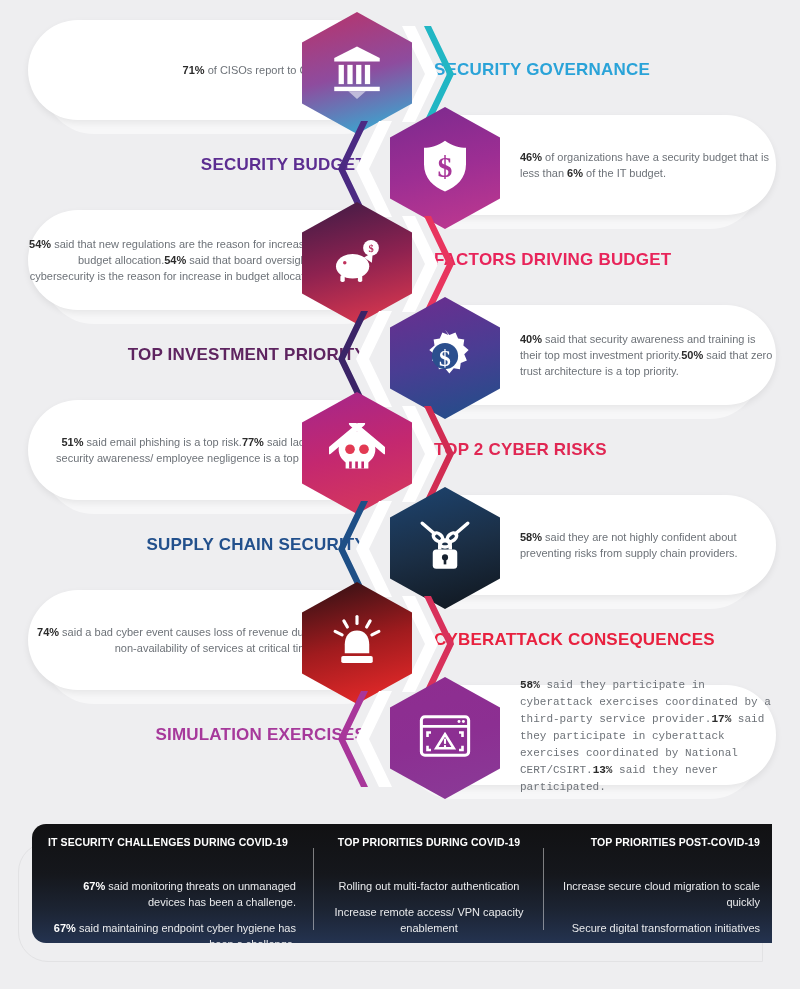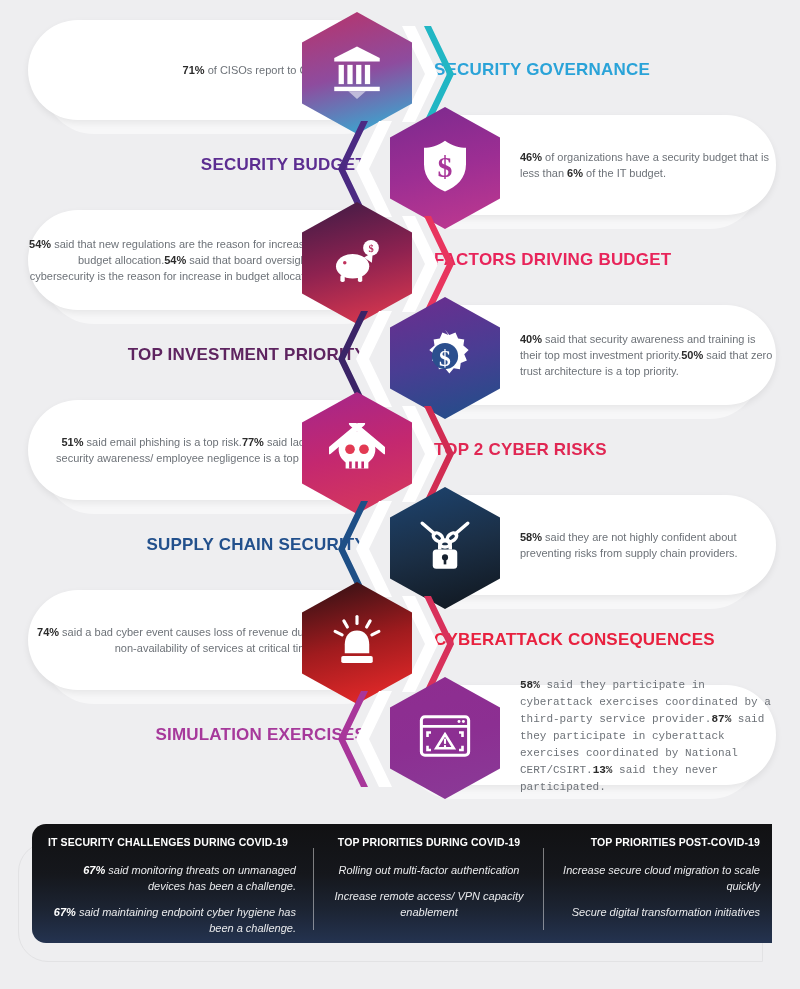--- a/index.html
+++ b/index.html
@@ -107,26 +107,26 @@
   .dcol { position: relative; padding: 0 12px; }
   .dcol.c1 { width: 282px; text-align: right; padding-right: 18px; padding-left: 16px;}
   .dcol.c2 { width: 230px; text-align: center; }
   .dcol.c3 { width: 228px; text-align: right; padding-left: 18px;}
   .dcol .sep {
     position: absolute; right: 0; top: 12px;
     width: 1px; height: 82px; background: rgba(255,255,255,.45);
   }
   .dhead {
     font-size: 10.5px; font-weight: bold; color: #ffffff;
-    letter-spacing: .1px; margin-bottom: 14px; white-space: nowrap;
+    letter-spacing: .1px; margin-bottom: 30px; white-space: nowrap;
   }
   .dcol.c1 .dhead { text-align: left; }
   .dbody { font-size: 11px; line-height: 16px; color: #e9eaec; }
   .dbody b { color: #ffffff; font-weight: bold; }
-  .dbody .para { margin-bottom: 10px; font-style: italic; }
+  .dbody .para { margin-bottom: 10px; }
   .dbody .para:last-child { margin-bottom: 0; }
 </style>
 </head>
 <body>
 
 <div class="infographic" id="rows-host">
     <div class="row" style="top: 12px;">
       <div class="ghost left"></div>
       <div class="card left">
         <div class="stats"><span class="para"><b>71%</b><span> of CISOs report to CIO.</span></span></div>
@@ -289,21 +289,21 @@
               </g>
               <path d="M32 20 C23 20 18 27 18 36 L18 46 L46 46 L46 36 C46 27 41 20 32 20 Z"></path>
               <rect x="14" y="49" width="36" height="8" rx="2"></rect>
             </svg></span>
         </div>
       </div>
     </div>
     <div class="row" style="top: 677px;">
       <div class="ghost right"></div>
       <div class="card right">
-        <div class="stats tight"><span class="para"><b>58%</b><span> said they participate in cyberattack exercises coordinated by a third-party service provider.</span></span><span class="para"><b>87%</b><span> said they participate in cyberattack exercises coordinated by National CERT/CSIRT.</span></span><span class="para"><b>13%</b><span> said they never participated.</span></span></div>
+        <div class="stats tight"><span class="para"><b>58%</b><span> said they participate in cyberattack exercises coordinated by a third-party service provider.</span></span><span class="para"><b>17%</b><span> said they participate in cyberattack exercises coordinated by National CERT/CSIRT.</span></span><span class="para"><b>13%</b><span> said they never participated.</span></span></div>
       </div>
       <div class="title left" style="color:#a6399b">
         <span>SIMULATION EXERCISES</span>
       </div>
       <div class="vshape left" style="left:338px; top:14px; background:#a8369a;"></div>
       <div class="vshape whitethick left" style="left:356px; top:14px; background:#ffffff;"></div>
       <div class="hexwrap" style="left:390px;">
         <div class="hex" style="background:linear-gradient(165deg,#8e2d90 0%,#8c2f92 50%,#8a3b97 100%);">
           <span><svg viewBox="0 0 64 64">
               <rect x="5" y="10" width="54" height="44" rx="4" fill="none" stroke="#fff" stroke-width="3.5"></rect>

